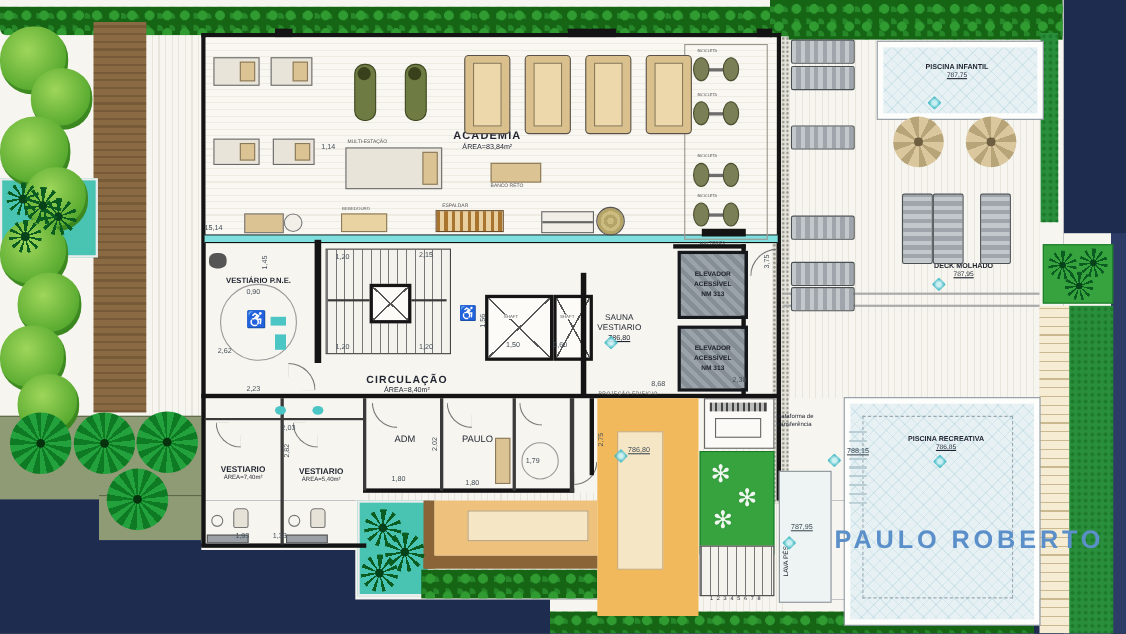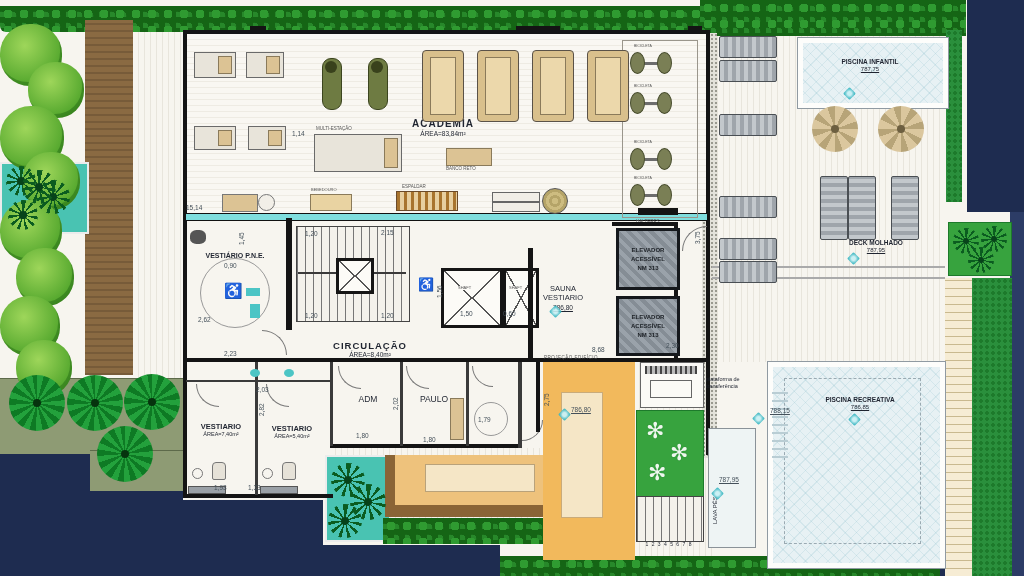--- a/index.html
+++ b/index.html
@@ -267,20 +267,21 @@
     <span style="display:block;font-size:6px;text-decoration:underline">786,85</span>
   </div>
 
   <div class="thin" style="left:712px;top:266px;width:233px;height:1.5px;background:#aaa"></div>
   <div class="thin" style="left:712px;top:277px;width:233px;height:1.5px;background:#aaa"></div>
   <div class="rl" style="left:836px;top:239px;width:80px">
     <span style="display:block;font-size:6.5px;font-weight:bold">DECK MOLHADO</span>
     <span style="display:block;font-size:6px;text-decoration:underline">787,95</span>
   </div>
 
+  <div class="logo1" style="right:20px;top:477px">PAULO ROBERTO</div>
 
 <div class="dim" style="left: 186px; top: 205px;">15,14</div>
     <div class="dim" style="left: 292px; top: 131px;">1,14</div>
     <div class="dim" style="left: 305px; top: 231px;">1,20</div>
     <div class="dim" style="left: 381px; top: 230px;">2,15</div>
     <div class="dim" style="left: 305px; top: 313px;">1,20</div>
     <div class="dim" style="left: 381px; top: 313px;">1,20</div>
     <div class="dim" style="left: 224px; top: 263px;">0,90</div>
     <div class="dim" style="left: 198px; top: 317px;">2,62</div>
     <div class="dim" style="left: 224px; top: 351px;">2,23</div>

